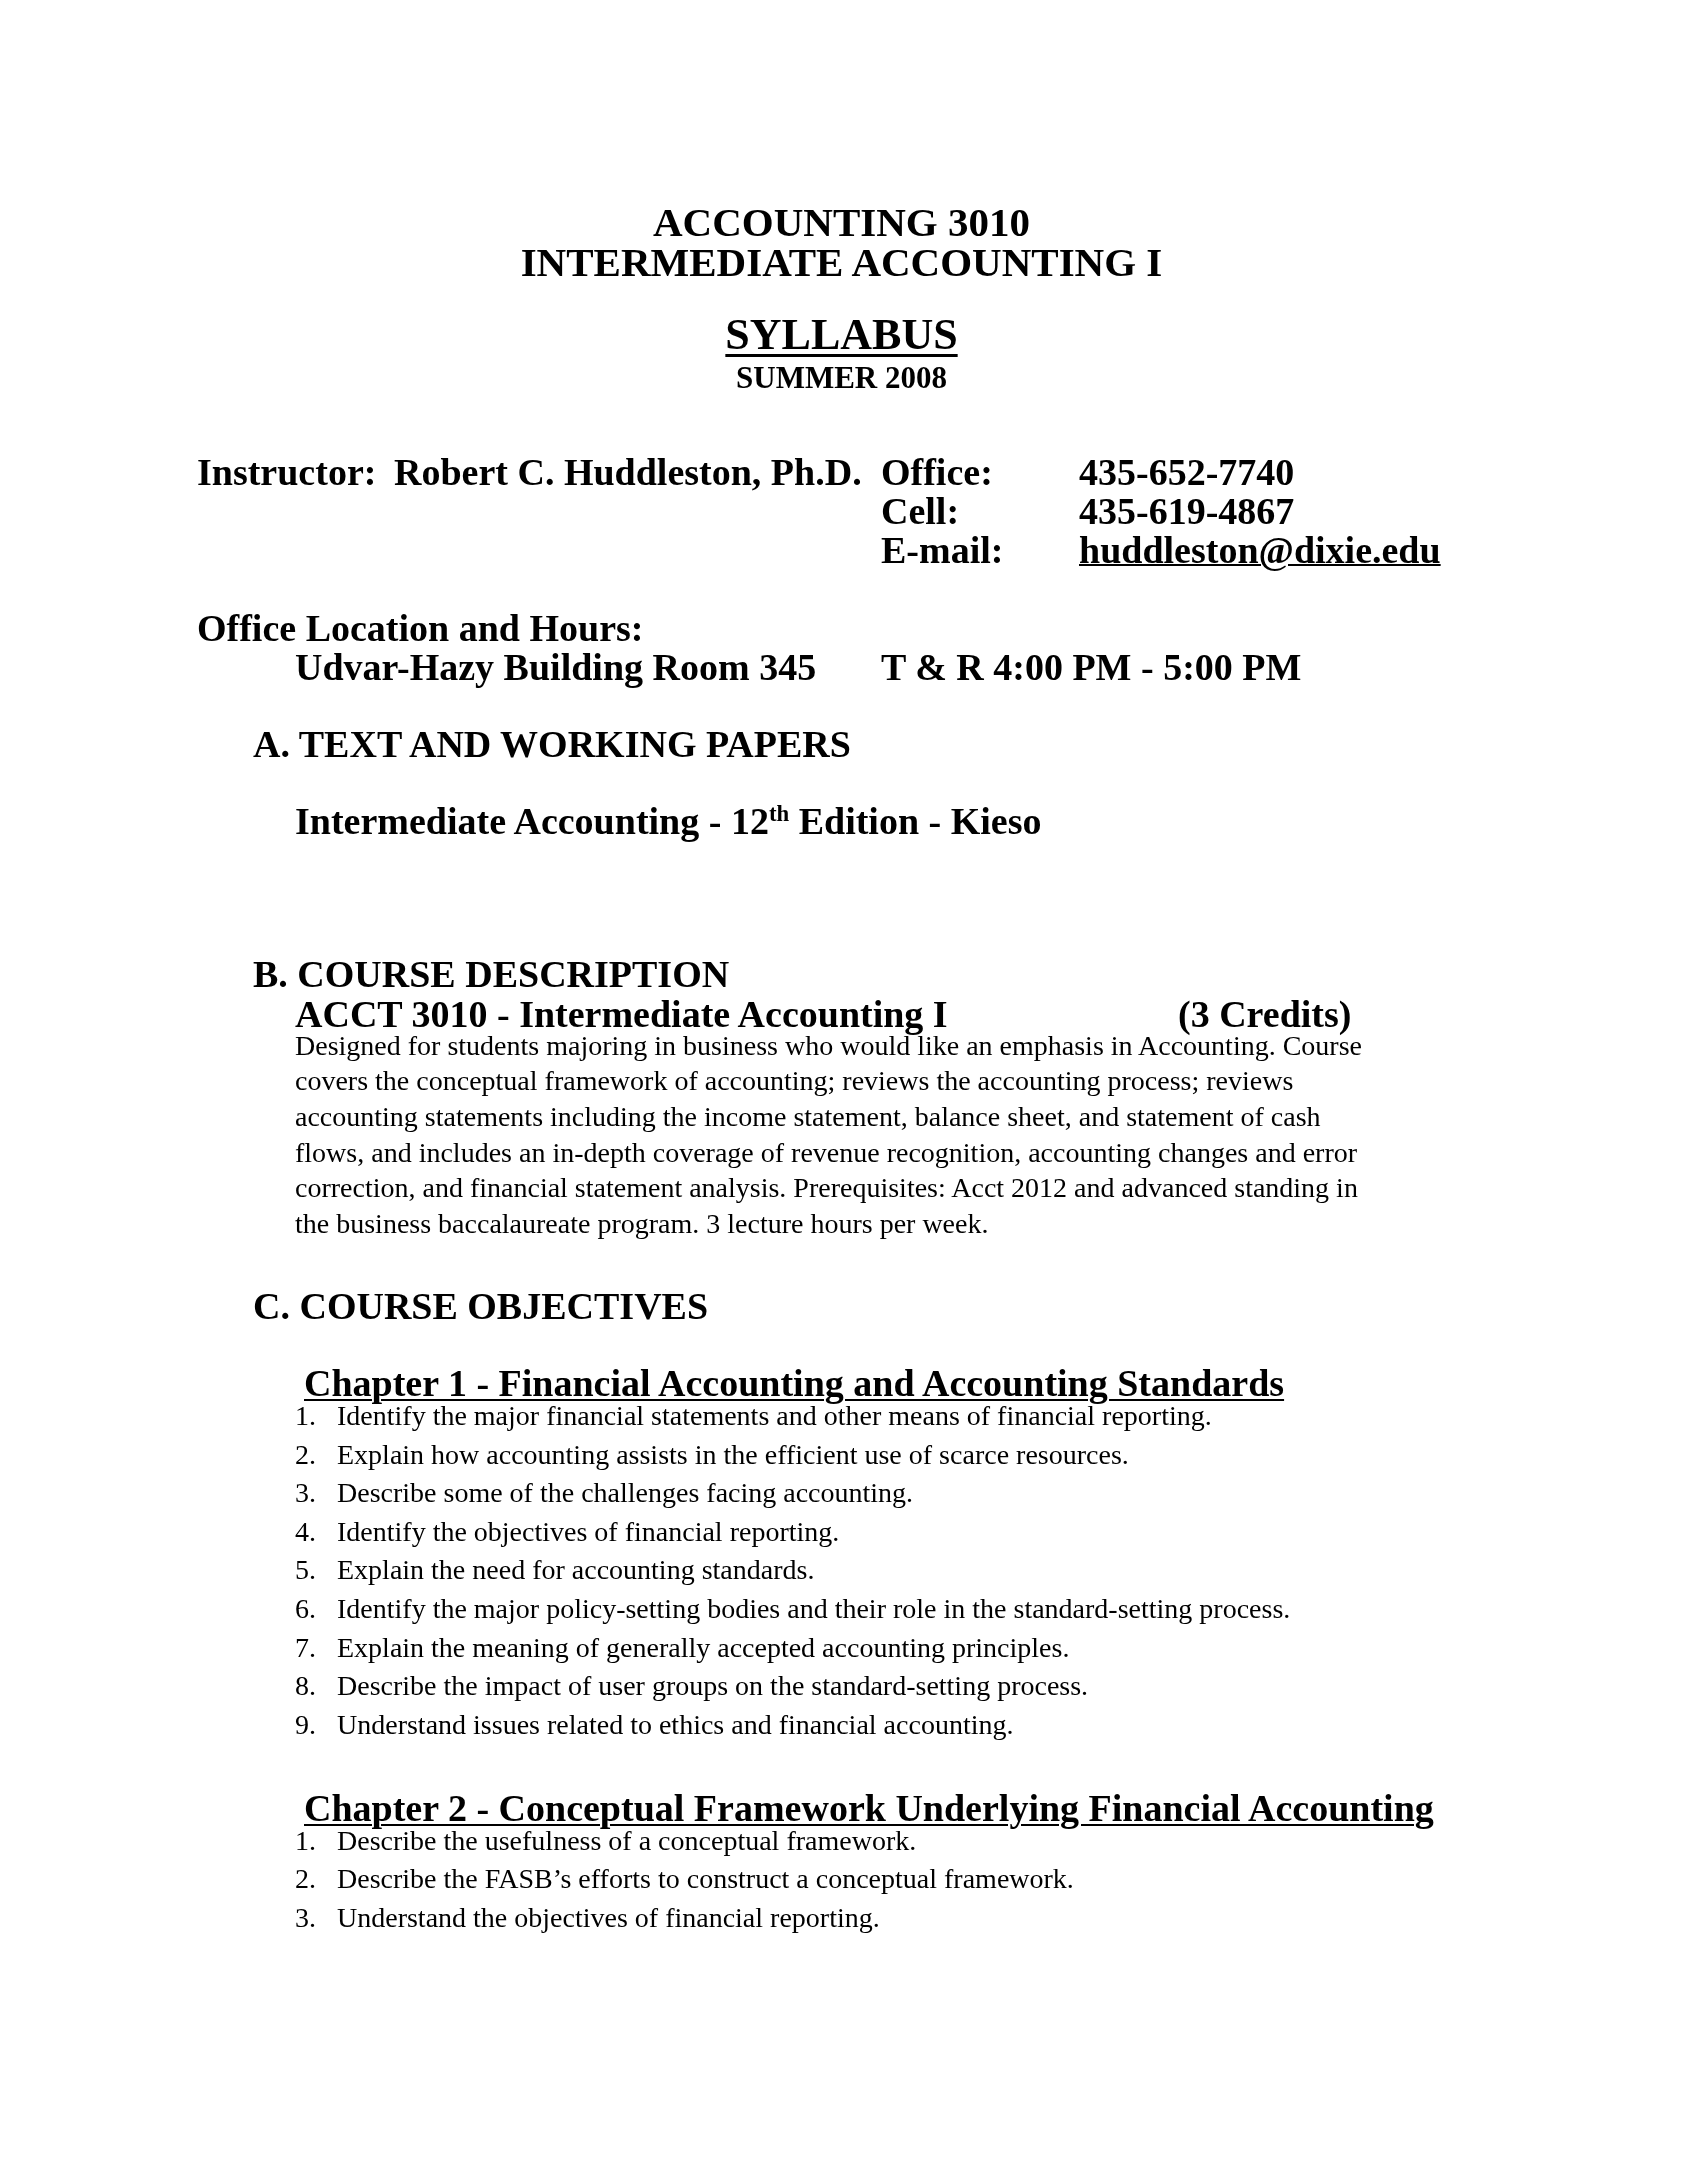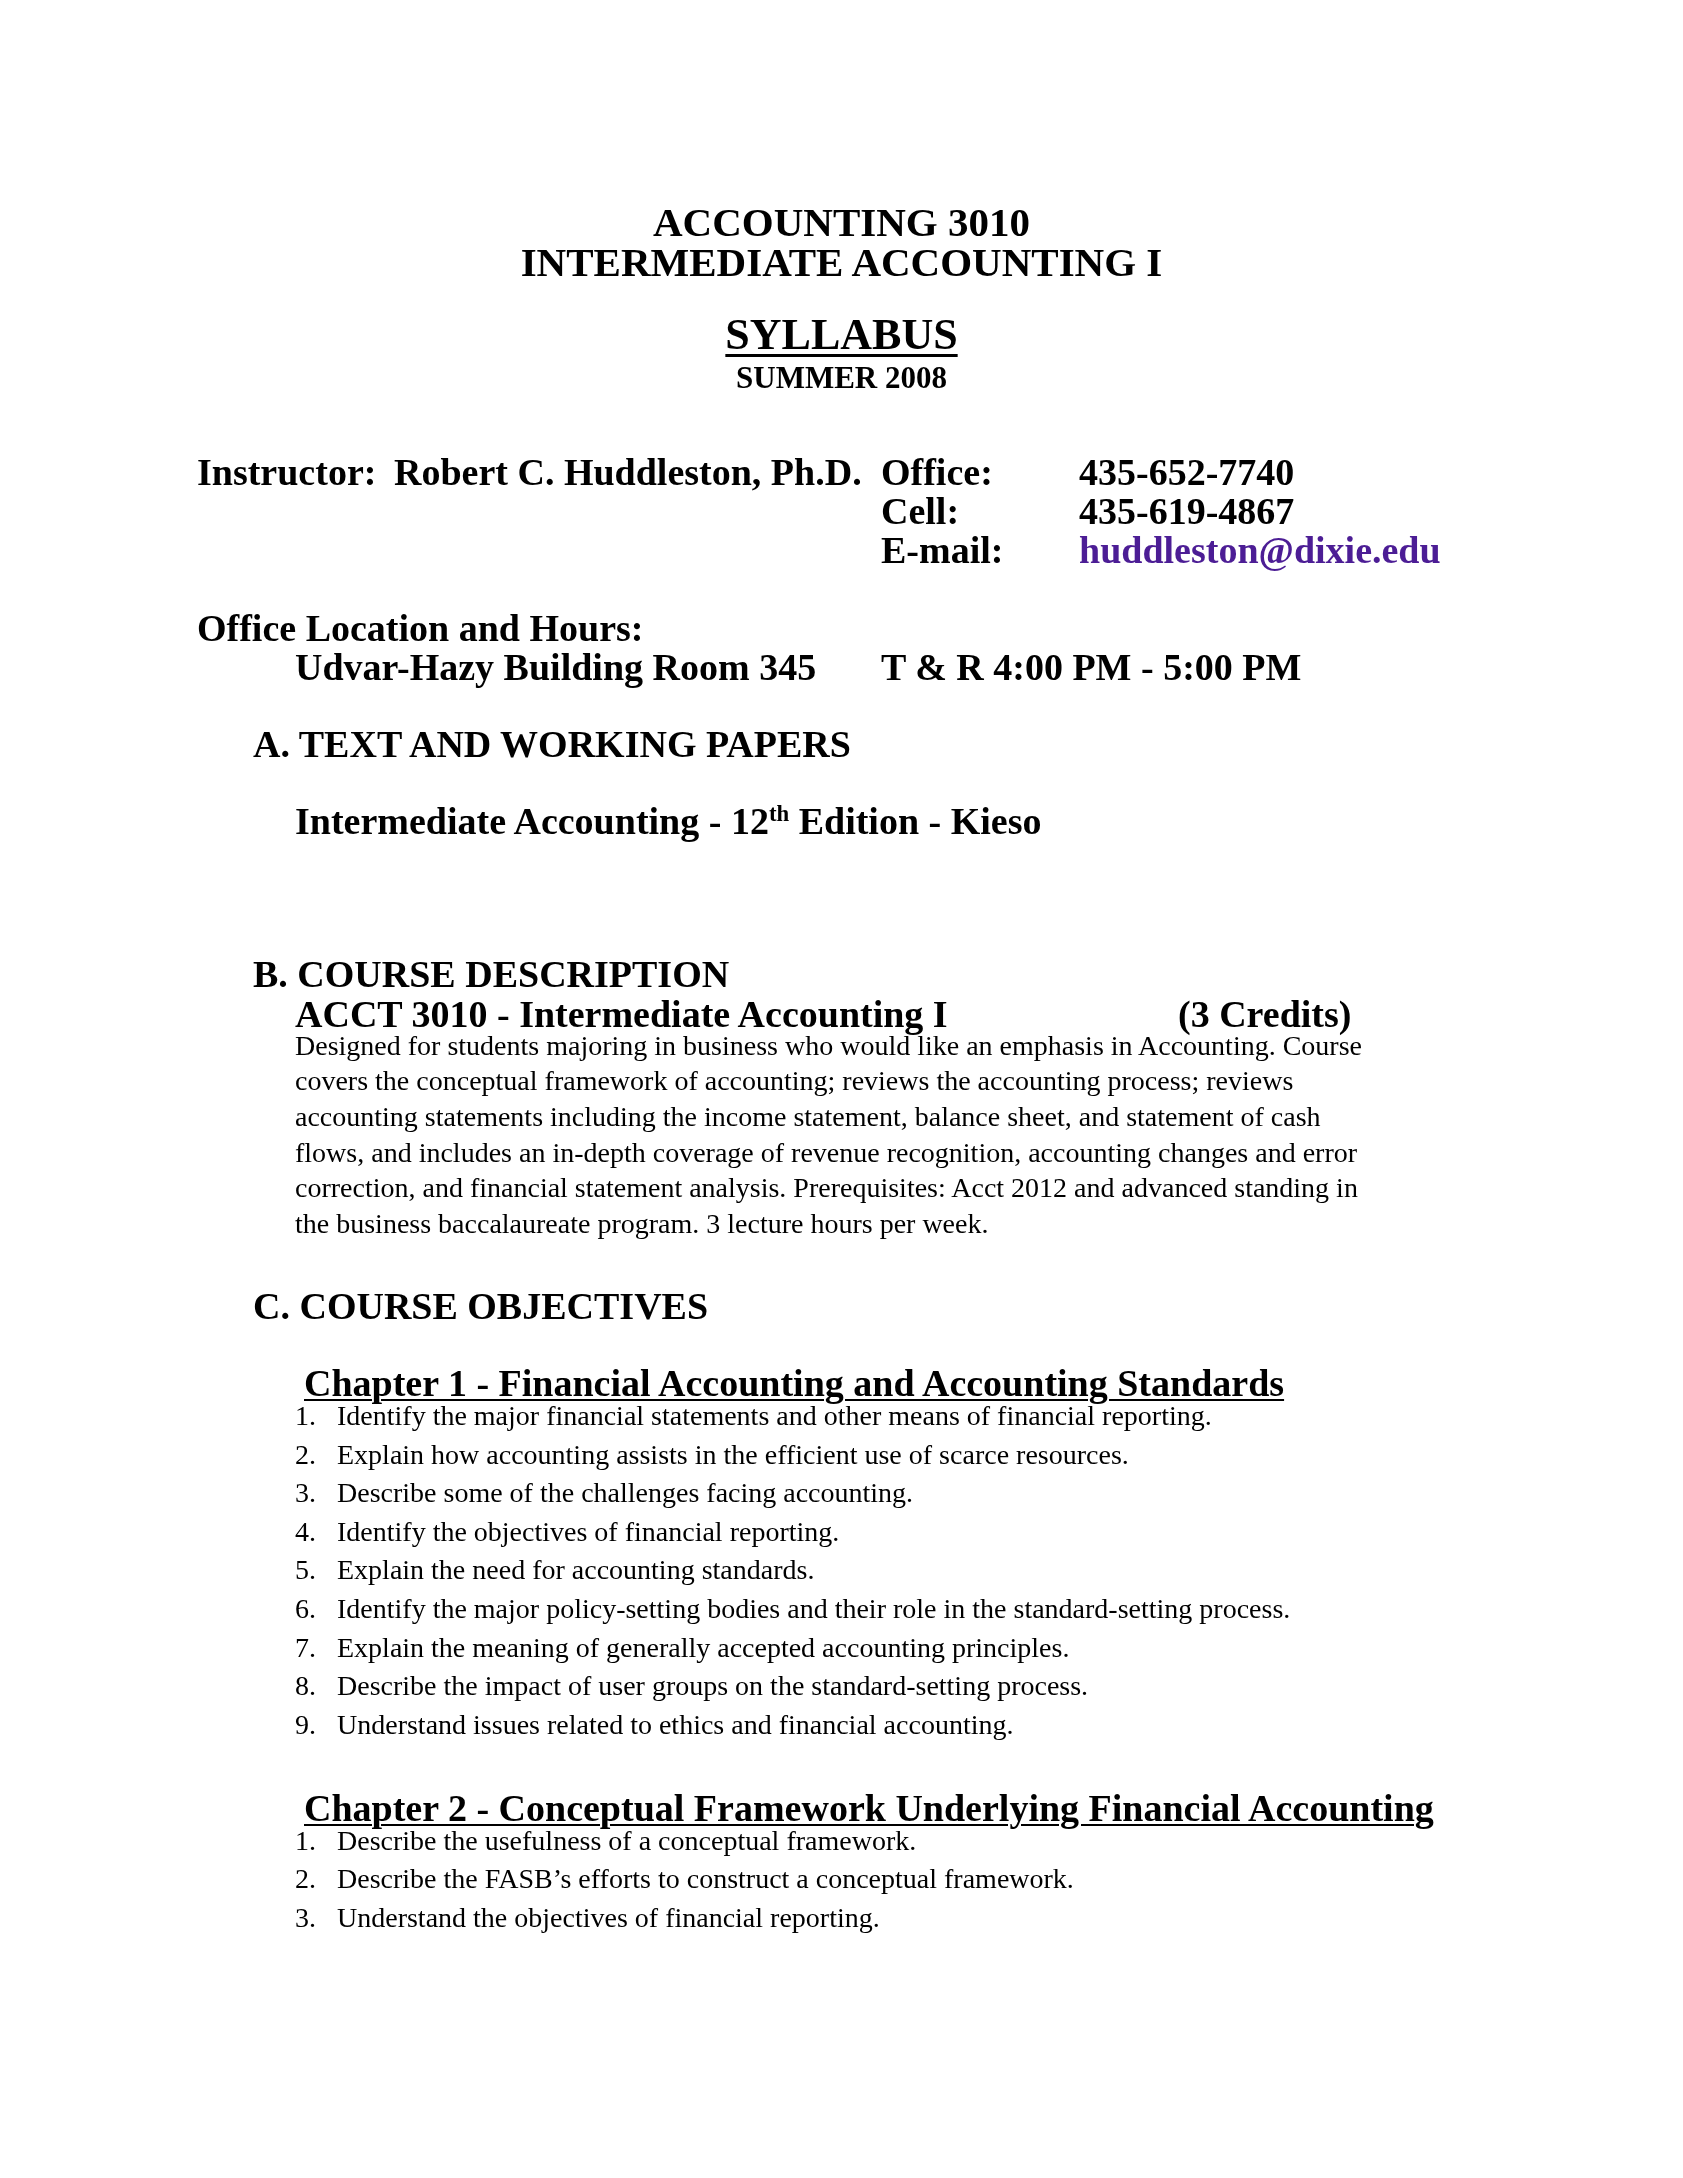--- a/index.html
+++ b/index.html
@@ -6,21 +6,21 @@
   body { width: 1683px; height: 2178px; position: relative; overflow: hidden;
          font-family: "Liberation Serif", "DejaVu Serif", serif; color: #000; }
   .abs { position: absolute; white-space: nowrap; }
   .b { font-weight: bold; }
   .center { left: 0; width: 1683px; text-align: center; }
   .t-head { font-size: 41px; }
   .t-syl { font-size: 44px; text-decoration: underline; text-decoration-thickness: 3px; text-underline-offset: 5px; }
   .t-sum { font-size: 31px; }
   .t-lbl { font-size: 38px; }
   .t-body { font-size: 28px; }
-  .link { color: #4c1d95; text-decoration-thickness: 2px; }
+  .link { color: #000000; text-decoration: underline; text-decoration-thickness: 2px; }
   .u { text-decoration: underline; text-decoration-thickness: 2px; text-underline-offset: 3px; margin-left: 9px; }
   sup { font-size: 60%; vertical-align: 0.55em; line-height: 0; }
   .list-item { position: absolute; left: 295px; white-space: nowrap; font-size: 28px; }
   .num { display: inline-block; width: 42px; }
 </style>
 </head>
 <body>
 
 <div class="abs center b t-head" style="top:198px;">ACCOUNTING 3010</div>
 <div class="abs center b t-head" style="top:238px;">INTERMEDIATE ACCOUNTING I</div>

